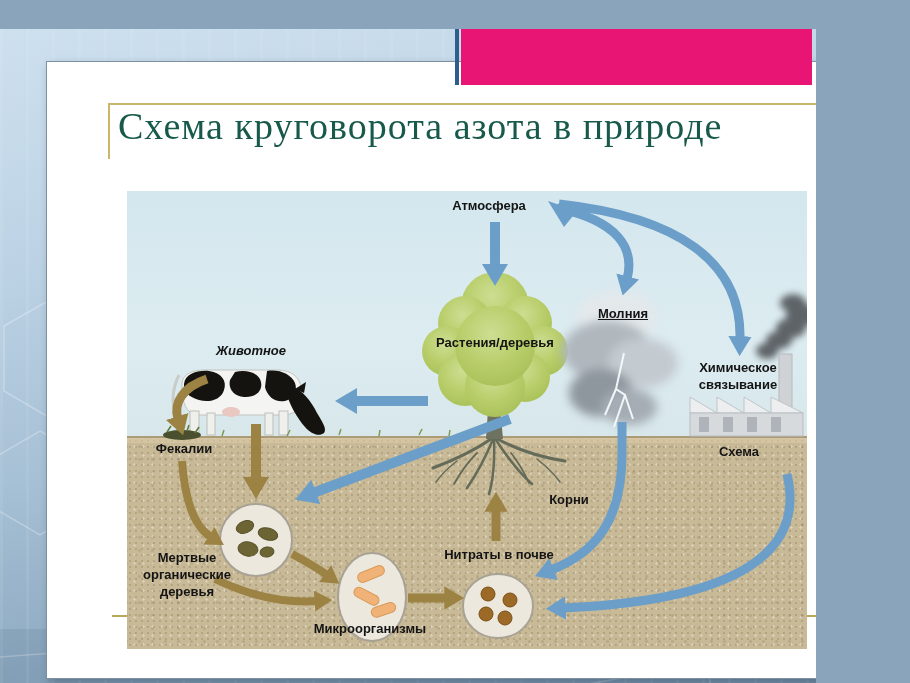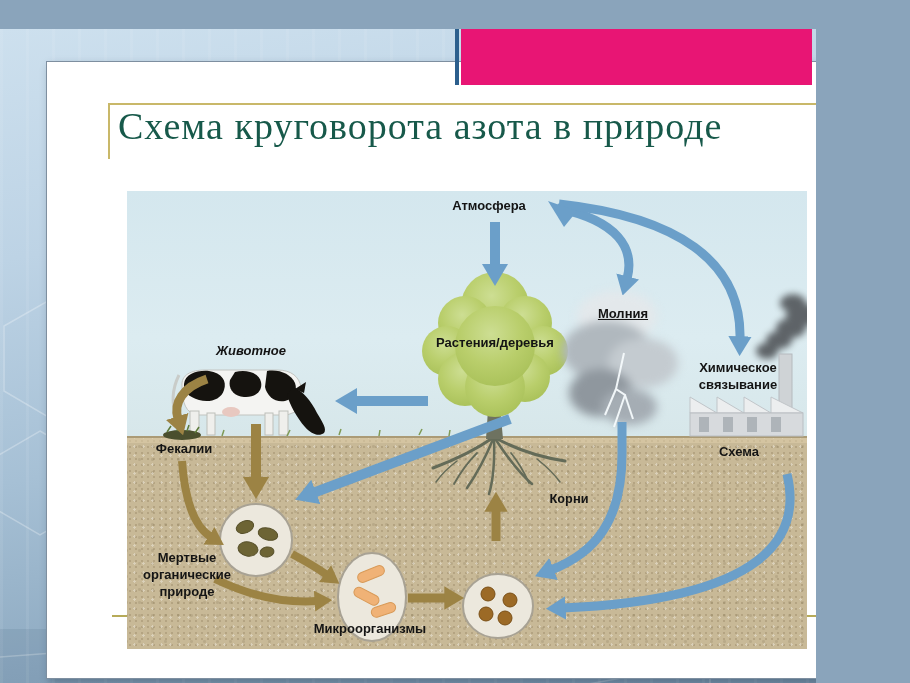--- a/index.html
+++ b/index.html
@@ -222,18 +222,19 @@
       </g>
     </svg>
 
     <div class="dlabel" style="left:307px;top:6px;width:110px;">Атмосфера</div>
     <div class="dlabel" style="left:303px;top:143px;width:130px;">Растения/деревья</div>
     <div class="dlabel" style="left:461px;top:114px;width:70px;text-decoration:underline;">Молния</div>
     <div class="dlabel" style="left:565px;top:168px;width:92px;">Химическое связывание</div>
     <div class="dlabel" style="left:580px;top:252px;width:64px;">Схема</div>
     <div class="dlabel" style="left:82px;top:151px;width:84px;font-style:italic;">Животное</div>
     <div class="dlabel" style="left:22px;top:249px;width:70px;text-align:center;">Фекалии</div>
-    <div class="dlabel" style="left:8px;top:358px;width:104px;">Мертвые органические природе</div>
+    <div class="dlabel" style="left:8px;top:358px;width:104px;">Мертвые органические деревья</div>
     <div class="dlabel" style="left:178px;top:429px;width:130px;">Микроорганизмы</div>
-    <div class="dlabel" style="left:414px;top:300px;width:56px;font-family:Liberation Mono, monospace;">Корни</div>
+    <div class="dlabel" style="left:311px;top:355px;width:122px;">Нитраты в почве</div>
+    <div class="dlabel" style="left:414px;top:300px;width:56px;">Корни</div>
   </div>
 
 </div>
 
 </body></html>

